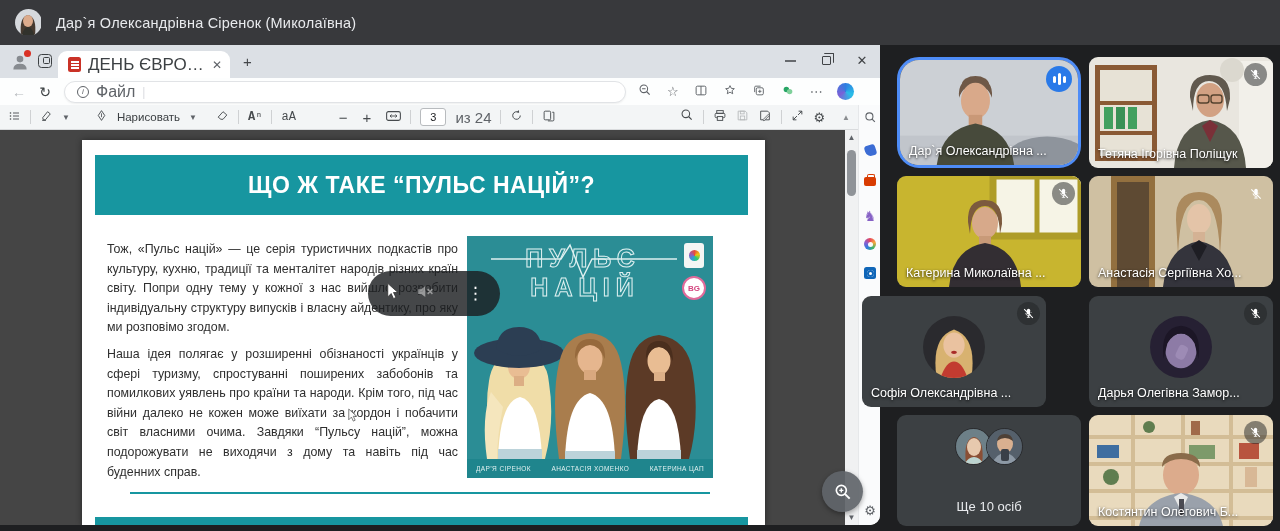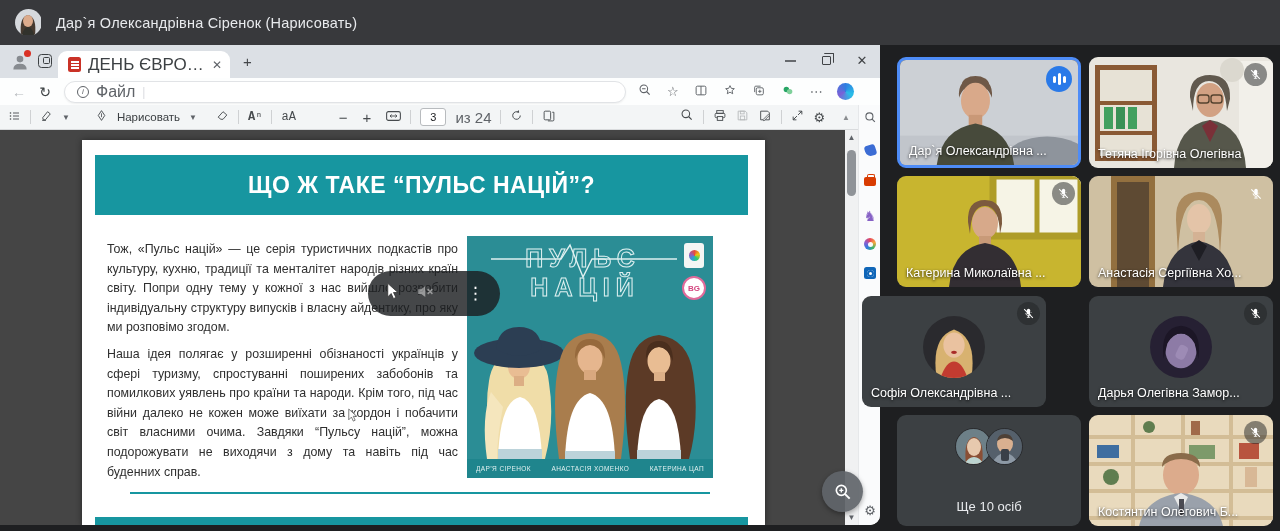--- a/index.html
+++ b/index.html
@@ -106,21 +106,21 @@
 
   <div class="topbar">
     <div class="tb-avatar">
       <svg viewBox="0 0 26 26" width="26" height="26">
           <rect width="26" height="26" fill="#d6d9dd"></rect>
           <path d="M6 26 Q4 8 13 6 Q22 8 20 26Z" fill="#463a30"></path>
           <ellipse cx="13" cy="12" rx="5" ry="6" fill="#dcab8c"></ellipse>
           <path d="M7 26 Q9 18 13 18 Q17 18 19 26Z" fill="#31322c"></path>
         </svg>
     </div>
-    <div class="tb-title">Дар`я Олександрівна Сіренок (Нарисовать)</div>
+    <div class="tb-title">Дар`я Олександрівна Сіренок (Миколаївна)</div>
   </div>
 
   <div class="browser">
 
     <div class="tabstrip">
       <div class="profile-btn">
         <svg viewBox="0 0 24 24" width="20" height="20">
             <circle cx="12" cy="8.5" r="4" fill="#878b90"></circle>
             <path d="M4 21 Q4 14 12 14 Q20 14 20 21Z" fill="#878b90"></path>
           </svg>
@@ -359,21 +359,21 @@
 
     <div class="zoombtn">
       <svg width="20" height="20" viewBox="0 0 24 24">
           <circle cx="10" cy="10" r="6" fill="none" stroke="#fff" stroke-width="2"></circle>
           <path d="M10 7.5v5M7.5 10h5" stroke="#fff" stroke-width="1.7"></path>
           <path d="M14.5 14.5L20 20" stroke="#fff" stroke-width="2.4"></path>
         </svg>
     </div>
   </div>
 
-  <div class="tile speaking" style="left:897px; top:57px;">
+  <div class="tile speaking" style="left:897px; top:57px;border-radius:22px;">
     <svg class="vid" viewBox="0 0 184 111" preserveAspectRatio="none">
       <rect width="184" height="111" fill="#ccd0d5"></rect>
         <rect y="80" width="184" height="31" fill="#c1c5cb"></rect>
       <ellipse cx="152" cy="103" rx="42" ry="22" fill="#8e949c"></ellipse>
       <path d="M61 40 Q59 20 78 18 Q97 20 95 40 Q90 26 78 26 Q66 26 61 40" fill="#6e5847"></path>
       <ellipse cx="78" cy="26" rx="14" ry="9" fill="#6e5847"></ellipse>
       <ellipse cx="78" cy="43" rx="15" ry="19" fill="#d9a98a"></ellipse>
       <rect x="71" y="58" width="14" height="11" fill="#c99877"></rect>
       <path d="M38 111 Q43 73 78 67 Q113 73 118 111 Z" fill="#474a3b"></path>
     </svg>
@@ -405,21 +405,21 @@
       <path d="M113 69 L121 63 L129 69 L121 85 Z" fill="#7a3038"></path>
     </svg>
     <div class="muteic">
         <svg width="13" height="13" viewBox="0 0 24 24">
           <path d="M12 14a3 3 0 0 0 3-3V6a3 3 0 0 0-6 0v5a3 3 0 0 0 3 3z" fill="#fff"></path>
           <path d="M7 11a5 5 0 0 0 8.9 3.1M17 11c0-.3 0-.7-.1-1" stroke="#fff" fill="none" stroke-width="1.6"></path>
           <path d="M12 16v3M9 19h6" stroke="#fff" stroke-width="1.6"></path>
           <path d="M4 4l16 16" stroke="#fff" stroke-width="1.9"></path>
         </svg>
       </div>
-    <div class="tname">Тетяна Ігорівна Олегівна</div>
+    <div class="tname">Тетяна Ігорівна Поліщук</div>
   </div>
 
   <div class="tile" style="left:897px; top:176px;">
     <svg class="vid" viewBox="0 0 184 111" preserveAspectRatio="none">
       <rect width="184" height="111" fill="#c8b52f"></rect>
       <rect x="96" y="0" width="88" height="60" fill="#f6f4e6"></rect>
       <rect x="96" y="0" width="88" height="60" fill="none" stroke="#ae9c28" stroke-width="7"></rect>
       <line x1="140" y1="0" x2="140" y2="60" stroke="#ae9c28" stroke-width="5"></line>
       <path d="M71 46 Q70 24 88 24 Q106 24 105 48 L103 58 Q102 30 88 30 Q74 30 73 58 Z" fill="#7c5a3e"></path>
       <ellipse cx="88" cy="47" rx="13" ry="16" fill="#d7a98a"></ellipse>

